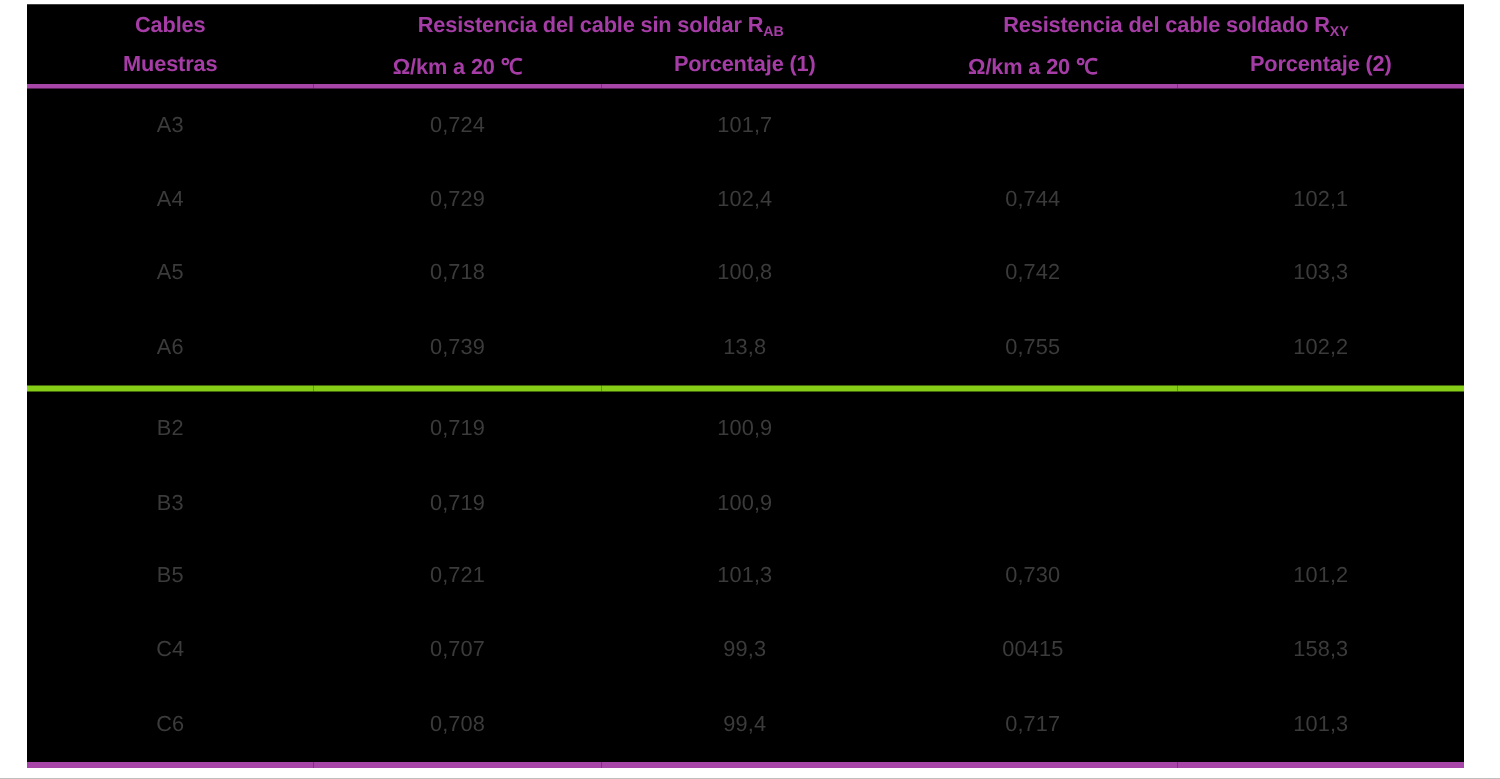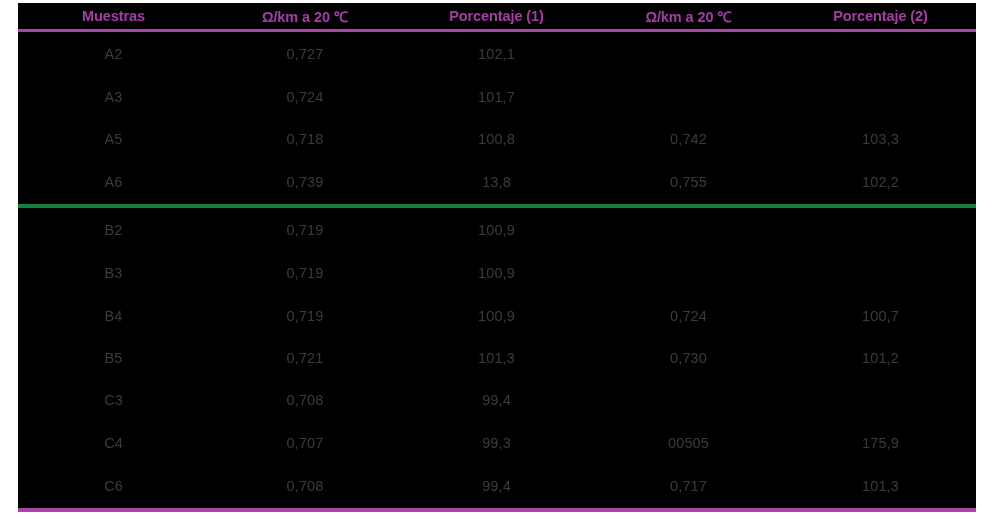--- a/index.html
+++ b/index.html
@@ -91,21 +91,21 @@
   }
   td.col-sep-strong {
     border-left: 4px solid #a845a8;
   }
   td.last-col {
     border-right: 0;
   }
 
   
   tbody tr.group-end td {
-    border-bottom: 4px solid #15803d;
+    border-bottom: 4px solid #84cc16;
   }
 
   .c-muestras { width: 191px; }
   .c-ohm1     { width: 192px; }
   .c-pct1     { width: 191px; }
   .c-ohm2     { width: 193px; }
   .c-pct2     { width: 191px; }
 </style>
 </head>
 <body>
@@ -113,42 +113,47 @@
 <div id="table-wrap">
   <table class="resistance-table">
     <colgroup>
       <col class="c-muestras">
       <col class="c-ohm1">
       <col class="c-pct1">
       <col class="c-ohm2">
       <col class="c-pct2">
     </colgroup>
     <thead>
+      <tr class="header-row-1">
+        <th>Cables</th>
+        <th colspan="2" class="col-sep-light"><span>Resistencia del cable sin soldar R</span><sub>AB</sub></th>
+        <th colspan="2" class="col-sep-strong"><span>Resistencia del cable soldado R</span><sub>XY</sub></th>
+      </tr>
       <tr class="header-row-2">
         <th>Muestras</th>
         <th class="col-sep-light">Ω/km a 20 ℃</th>
         <th class="col-sep-light">Porcentaje (1)</th>
         <th class="col-sep-strong">Ω/km a 20 ℃</th>
         <th class="col-sep-light">Porcentaje (2)</th>
       </tr>
     </thead>
     <tbody id="table-body">
         <tr>
-          <td>A2</td>
-          <td class="col-sep-light">0,727</td>
-          <td class="col-sep-light">102,1</td>
-          <td class="col-sep-strong"></td>
-          <td class="col-sep-light last-col"></td>
-        </tr>
-        <tr>
           <td>A3</td>
           <td class="col-sep-light">0,724</td>
           <td class="col-sep-light">101,7</td>
           <td class="col-sep-strong"></td>
           <td class="col-sep-light last-col"></td>
+        </tr>
+        <tr>
+          <td>A4</td>
+          <td class="col-sep-light">0,729</td>
+          <td class="col-sep-light">102,4</td>
+          <td class="col-sep-strong">0,744</td>
+          <td class="col-sep-light last-col">102,1</td>
         </tr>
         <tr>
           <td>A5</td>
           <td class="col-sep-light">0,718</td>
           <td class="col-sep-light">100,8</td>
           <td class="col-sep-strong">0,742</td>
           <td class="col-sep-light last-col">103,3</td>
         </tr>
         <tr class="group-end">
           <td>A6</td>
@@ -165,46 +170,32 @@
           <td class="col-sep-light last-col"></td>
         </tr>
         <tr>
           <td>B3</td>
           <td class="col-sep-light">0,719</td>
           <td class="col-sep-light">100,9</td>
           <td class="col-sep-strong"></td>
           <td class="col-sep-light last-col"></td>
         </tr>
         <tr>
-          <td>B4</td>
-          <td class="col-sep-light">0,719</td>
-          <td class="col-sep-light">100,9</td>
-          <td class="col-sep-strong">0,724</td>
-          <td class="col-sep-light last-col">100,7</td>
-        </tr>
-        <tr>
           <td>B5</td>
           <td class="col-sep-light">0,721</td>
           <td class="col-sep-light">101,3</td>
           <td class="col-sep-strong">0,730</td>
           <td class="col-sep-light last-col">101,2</td>
         </tr>
         <tr>
-          <td>C3</td>
-          <td class="col-sep-light">0,708</td>
-          <td class="col-sep-light">99,4</td>
-          <td class="col-sep-strong"></td>
-          <td class="col-sep-light last-col"></td>
-        </tr>
-        <tr>
           <td>C4</td>
           <td class="col-sep-light">0,707</td>
           <td class="col-sep-light">99,3</td>
-          <td class="col-sep-strong">00505</td>
-          <td class="col-sep-light last-col">175,9</td>
+          <td class="col-sep-strong">00415</td>
+          <td class="col-sep-light last-col">158,3</td>
         </tr>
         <tr>
           <td>C6</td>
           <td class="col-sep-light">0,708</td>
           <td class="col-sep-light">99,4</td>
           <td class="col-sep-strong">0,717</td>
           <td class="col-sep-light last-col">101,3</td>
         </tr>
       </tbody>
   </table>

